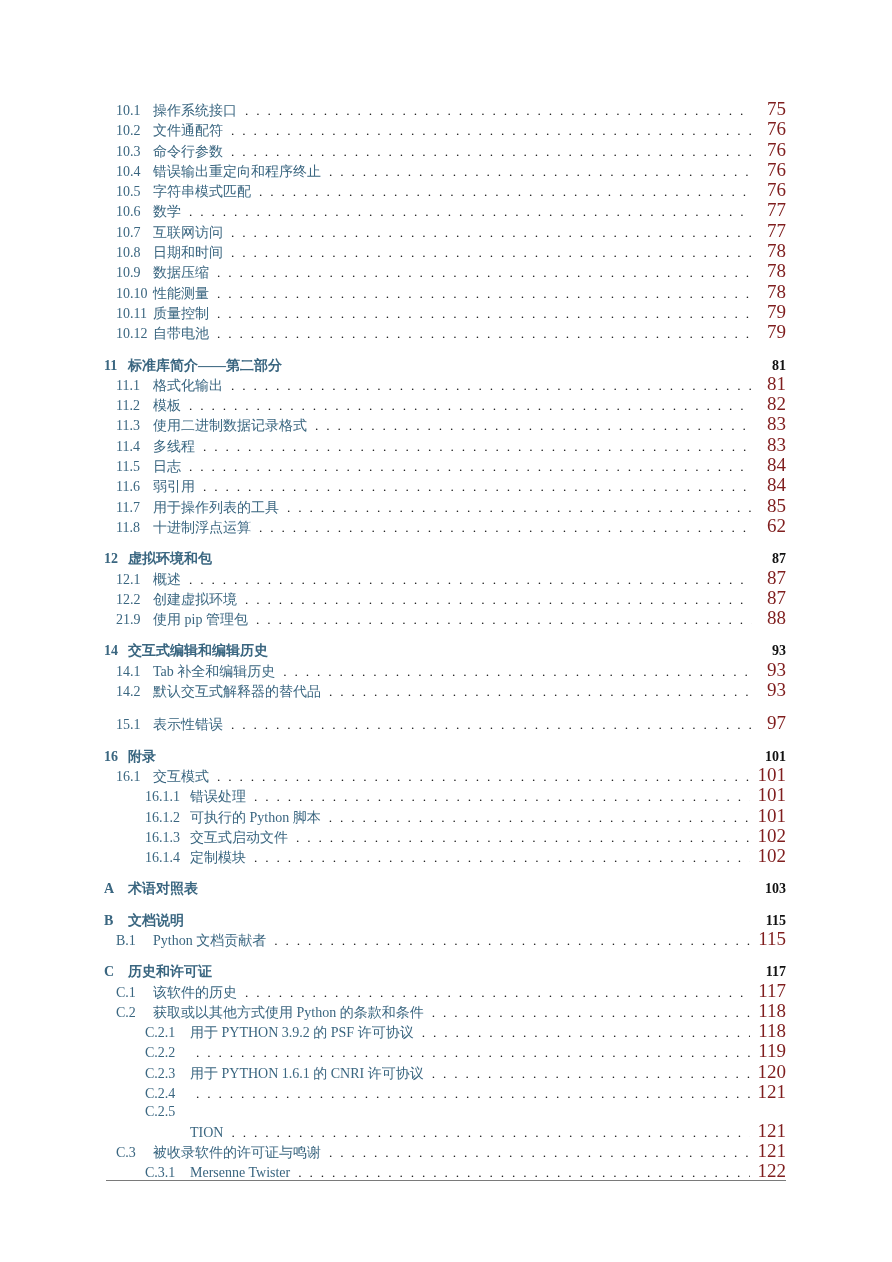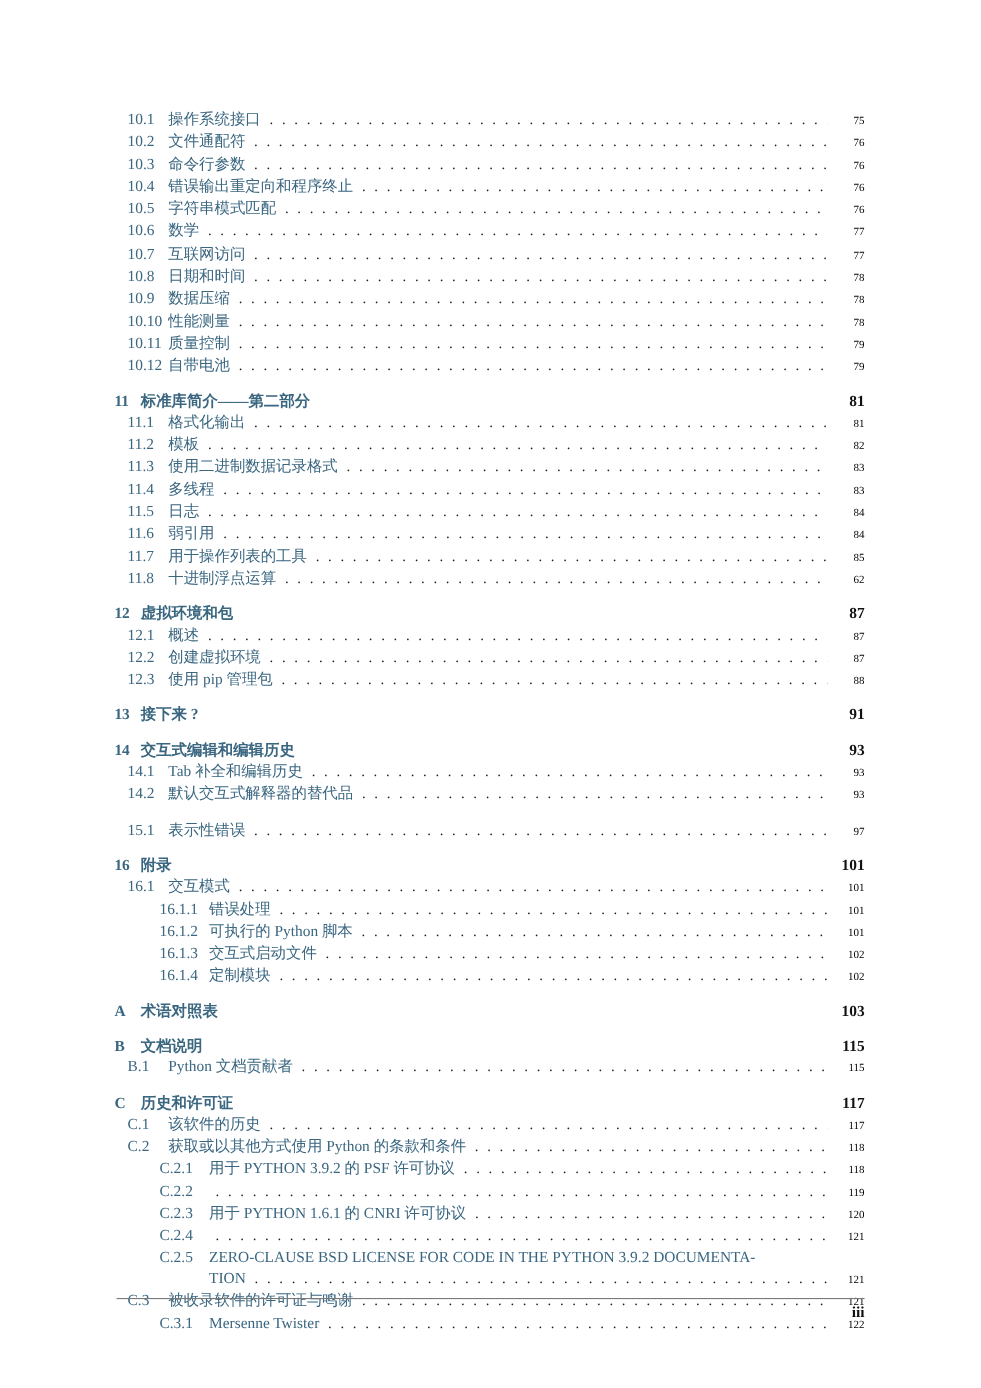--- a/index.html
+++ b/index.html
@@ -43,22 +43,22 @@
     padding-left:6px;
     margin-right:8px;
     font-weight:normal;
     font-size:13.5px;
   }
   .spacer{flex:1 1 auto;}
   .pageno{
     flex:0 0 auto;
     min-width:26px;
     text-align:right;
-    color:#000000;
-    font-size:10px;
+    color:#7f1d1d;
+    font-size:19px;
   }
   .l1 .pageno{font-weight:bold;font-size:14px;color:#111111;}
   .footer-rule{
     position:absolute;
     left:106px;top:1180px;
     width:680px;height:0;
     border-top:1.5px solid #7a7a7a;
   }
   .footer-pageno{
     position:absolute;
@@ -218,32 +218,24 @@
           <span class="dots">. . . . . . . . . . . . . . . . . . . . . . . . . . . . . . . . . . . . . . . . . . . . . . . . . . . . . . . . . . . . . . . . . . . . . . . . . . . . . . . . . . . . . . . . . . . . . . . . . . . . . . . . . . . . . . . . . . . . . . . . . . . . . . . . . . . . . . . . . . . . . . . . . . . . . . . . . . . . . . . . </span>
           <span class="pageno">87</span>
         </div>
         <div class="row l2">
           <span class="num">12.2</span>
           <span class="title">创建虚拟环境</span>
           <span class="dots">. . . . . . . . . . . . . . . . . . . . . . . . . . . . . . . . . . . . . . . . . . . . . . . . . . . . . . . . . . . . . . . . . . . . . . . . . . . . . . . . . . . . . . . . . . . . . . . . . . . . . . . . . . . . . . . . . . . . . . . . . . . . . . . . . . . . . . . . . . . . . . . . . . . . . . . . . . . . . . . . </span>
           <span class="pageno">87</span>
         </div>
         <div class="row l2">
-          <span class="num">12.3</span>
+          <span class="num">21.9</span>
           <span class="title">使用 pip 管理包</span>
           <span class="dots">. . . . . . . . . . . . . . . . . . . . . . . . . . . . . . . . . . . . . . . . . . . . . . . . . . . . . . . . . . . . . . . . . . . . . . . . . . . . . . . . . . . . . . . . . . . . . . . . . . . . . . . . . . . . . . . . . . . . . . . . . . . . . . . . . . . . . . . . . . . . . . . . . . . . . . . . . . . . . . . . </span>
           <span class="pageno">88</span>
-        </div>
-      </div>
-      <div class="block">
-        <div class="row l1">
-          <span class="num">13</span>
-          <span class="title">接下来 ?</span>
-          <span class="spacer"></span>
-          <span class="pageno">91</span>
         </div>
       </div>
       <div class="block">
         <div class="row l1">
           <span class="num">14</span>
           <span class="title">交互式编辑和编辑历史</span>
           <span class="spacer"></span>
           <span class="pageno">93</span>
         </div>
         <div class="row l2">
@@ -363,21 +355,20 @@
           <span class="dots">. . . . . . . . . . . . . . . . . . . . . . . . . . . . . . . . . . . . . . . . . . . . . . . . . . . . . . . . . . . . . . . . . . . . . . . . . . . . . . . . . . . . . . . . . . . . . . . . . . . . . . . . . . . . . . . . . . . . . . . . . . . . . . . . . . . . . . . . . . . . . . . . . . . . . . . . . . . . . . . . </span>
           <span class="pageno">120</span>
         </div>
         <div class="row l3">
           <span class="num">C.2.4</span>
           <span class="dots">. . . . . . . . . . . . . . . . . . . . . . . . . . . . . . . . . . . . . . . . . . . . . . . . . . . . . . . . . . . . . . . . . . . . . . . . . . . . . . . . . . . . . . . . . . . . . . . . . . . . . . . . . . . . . . . . . . . . . . . . . . . . . . . . . . . . . . . . . . . . . . . . . . . . . . . . . . . . . . . . </span>
           <span class="pageno">121</span>
         </div>
         <div class="row l3">
           <span class="num">C.2.5</span>
-          <span class="title">ZERO-CLAUSE BSD LICENSE FOR CODE IN THE PYTHON 3.9.2 DOCUMENTA-</span>
           <span class="spacer"></span>
           <span class="pageno"></span>
         </div>
         <div class="row l3">
           <span class="num"></span>
           <span class="title">TION</span>
           <span class="dots">. . . . . . . . . . . . . . . . . . . . . . . . . . . . . . . . . . . . . . . . . . . . . . . . . . . . . . . . . . . . . . . . . . . . . . . . . . . . . . . . . . . . . . . . . . . . . . . . . . . . . . . . . . . . . . . . . . . . . . . . . . . . . . . . . . . . . . . . . . . . . . . . . . . . . . . . . . . . . . . . </span>
           <span class="pageno">121</span>
         </div>
         <div class="row l2">
@@ -388,14 +379,13 @@
         </div>
         <div class="row l3">
           <span class="num">C.3.1</span>
           <span class="title">Mersenne Twister</span>
           <span class="dots">. . . . . . . . . . . . . . . . . . . . . . . . . . . . . . . . . . . . . . . . . . . . . . . . . . . . . . . . . . . . . . . . . . . . . . . . . . . . . . . . . . . . . . . . . . . . . . . . . . . . . . . . . . . . . . . . . . . . . . . . . . . . . . . . . . . . . . . . . . . . . . . . . . . . . . . . . . . . . . . . </span>
           <span class="pageno">122</span>
         </div>
       </div>
     </div>
   <div class="footer-rule"></div>
-  <div class="footer-pageno">iii</div>
 </div>
 
 </body></html>

